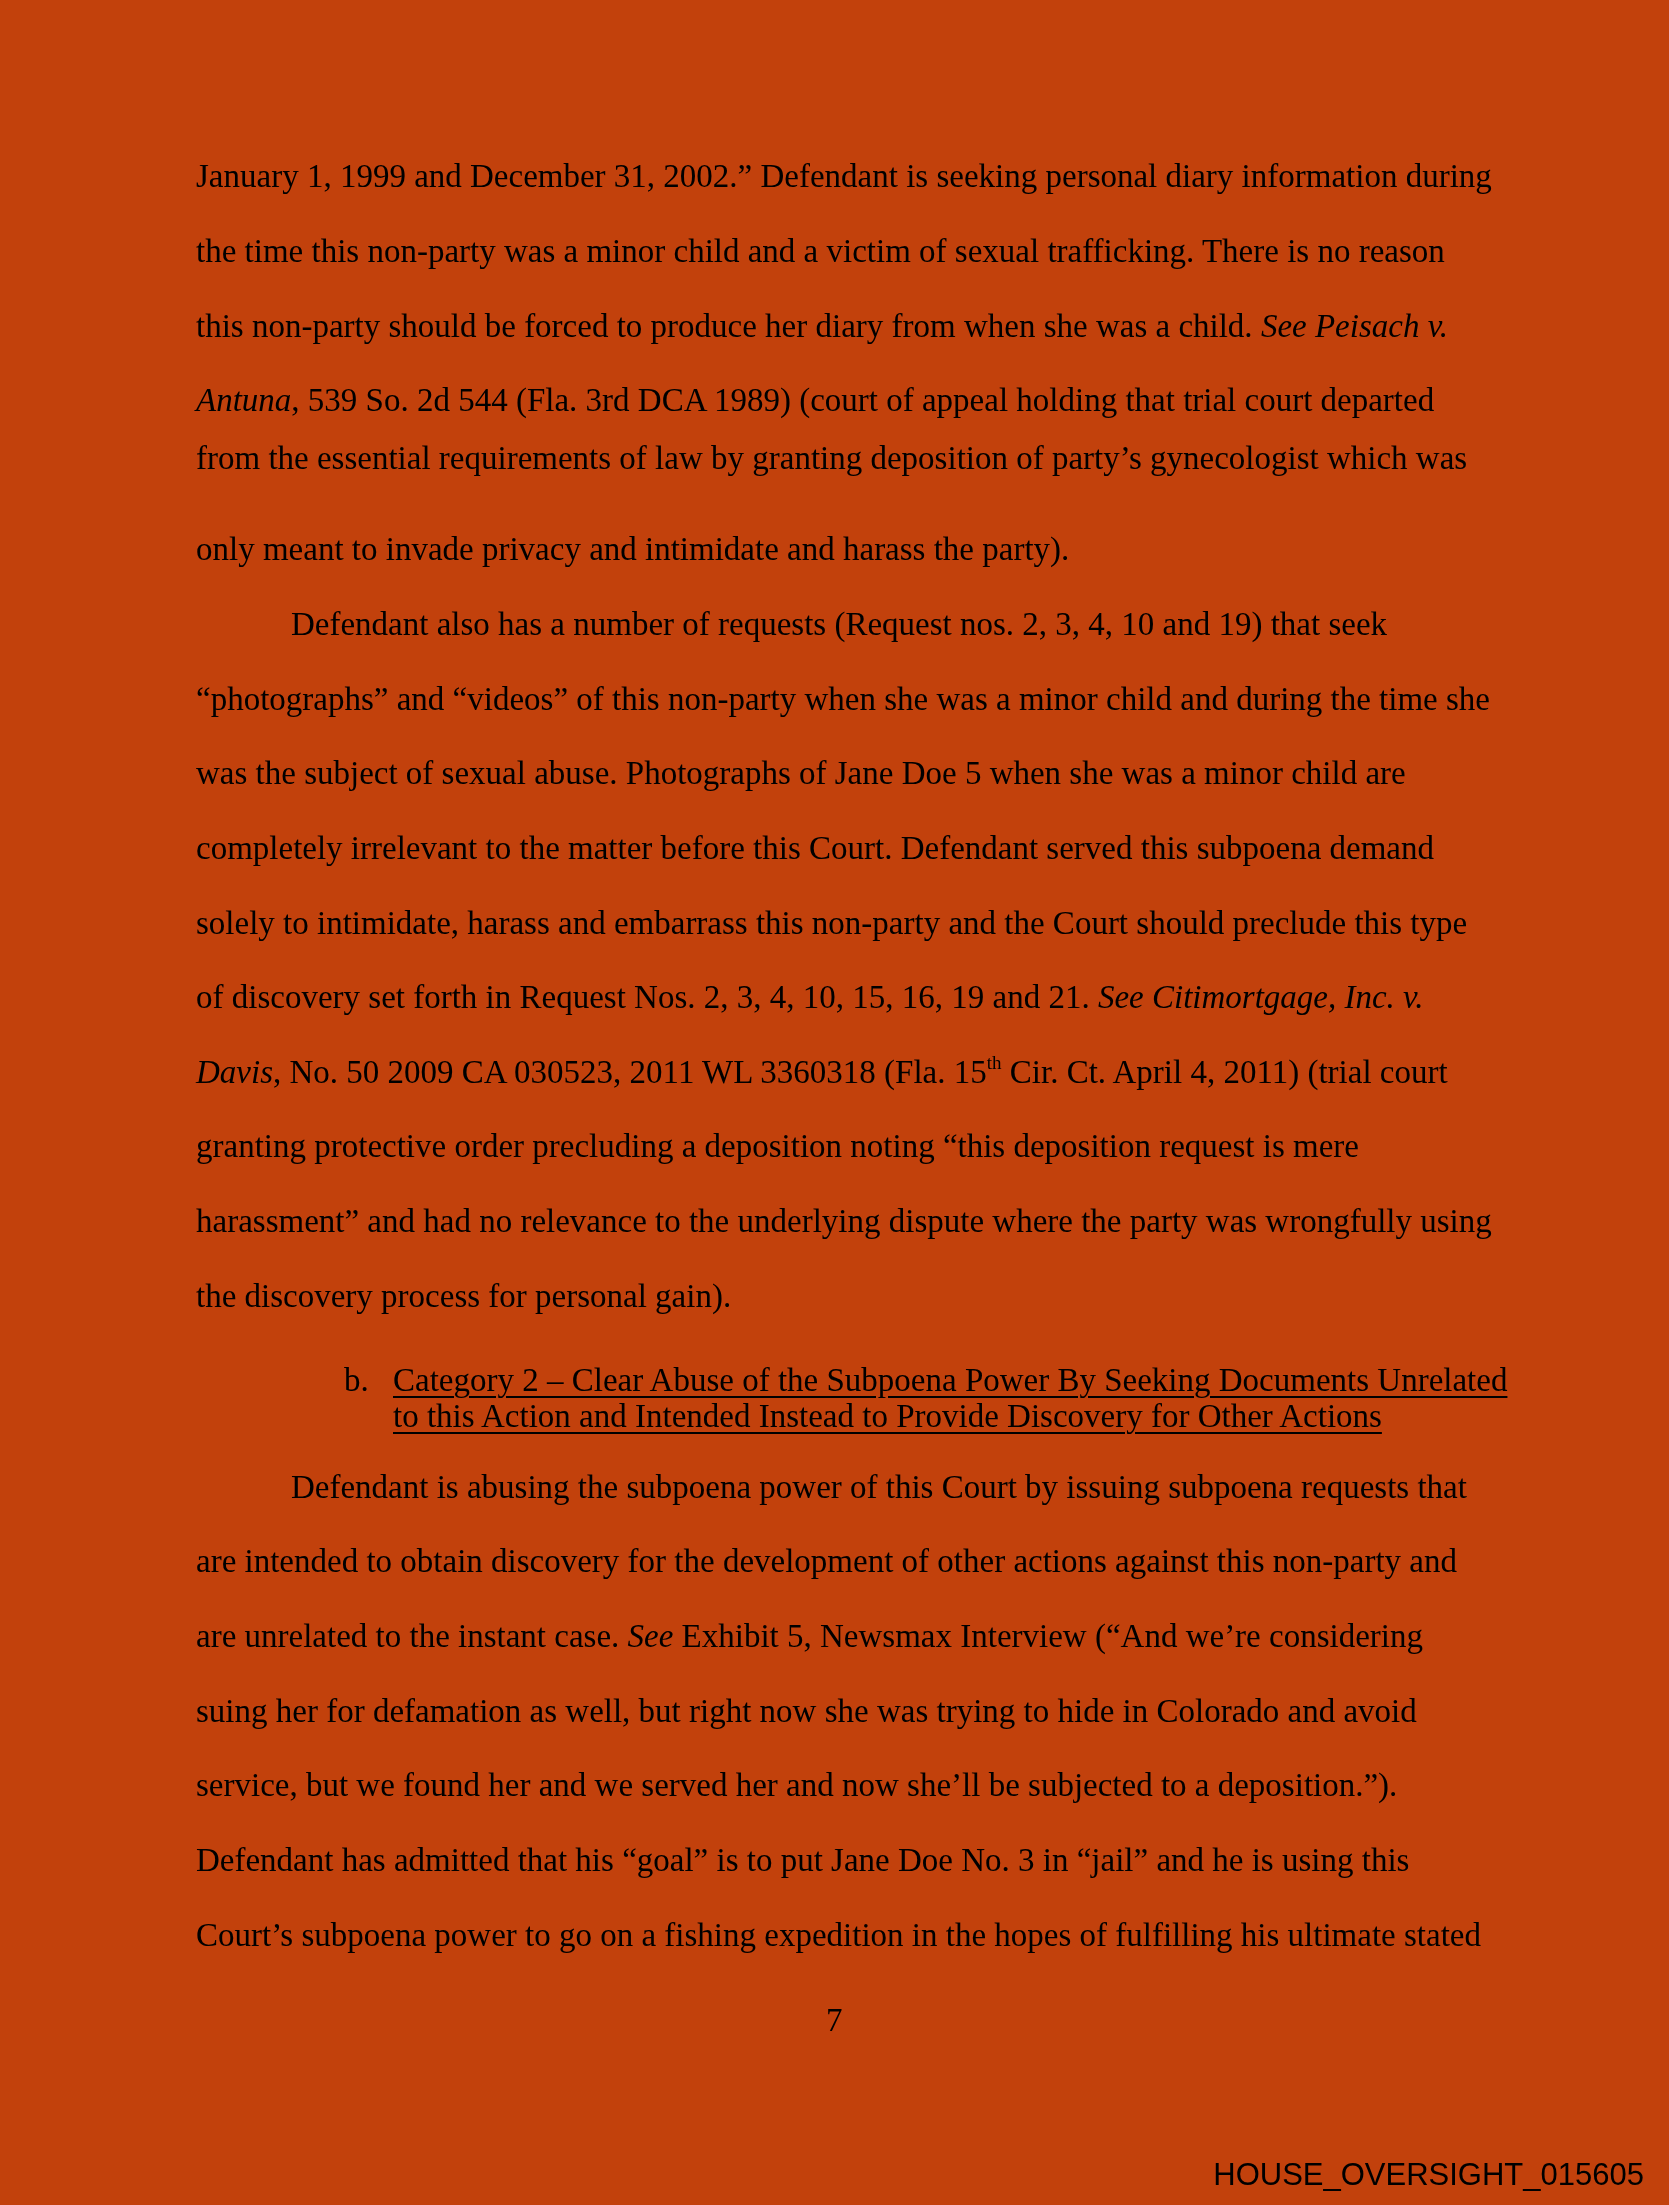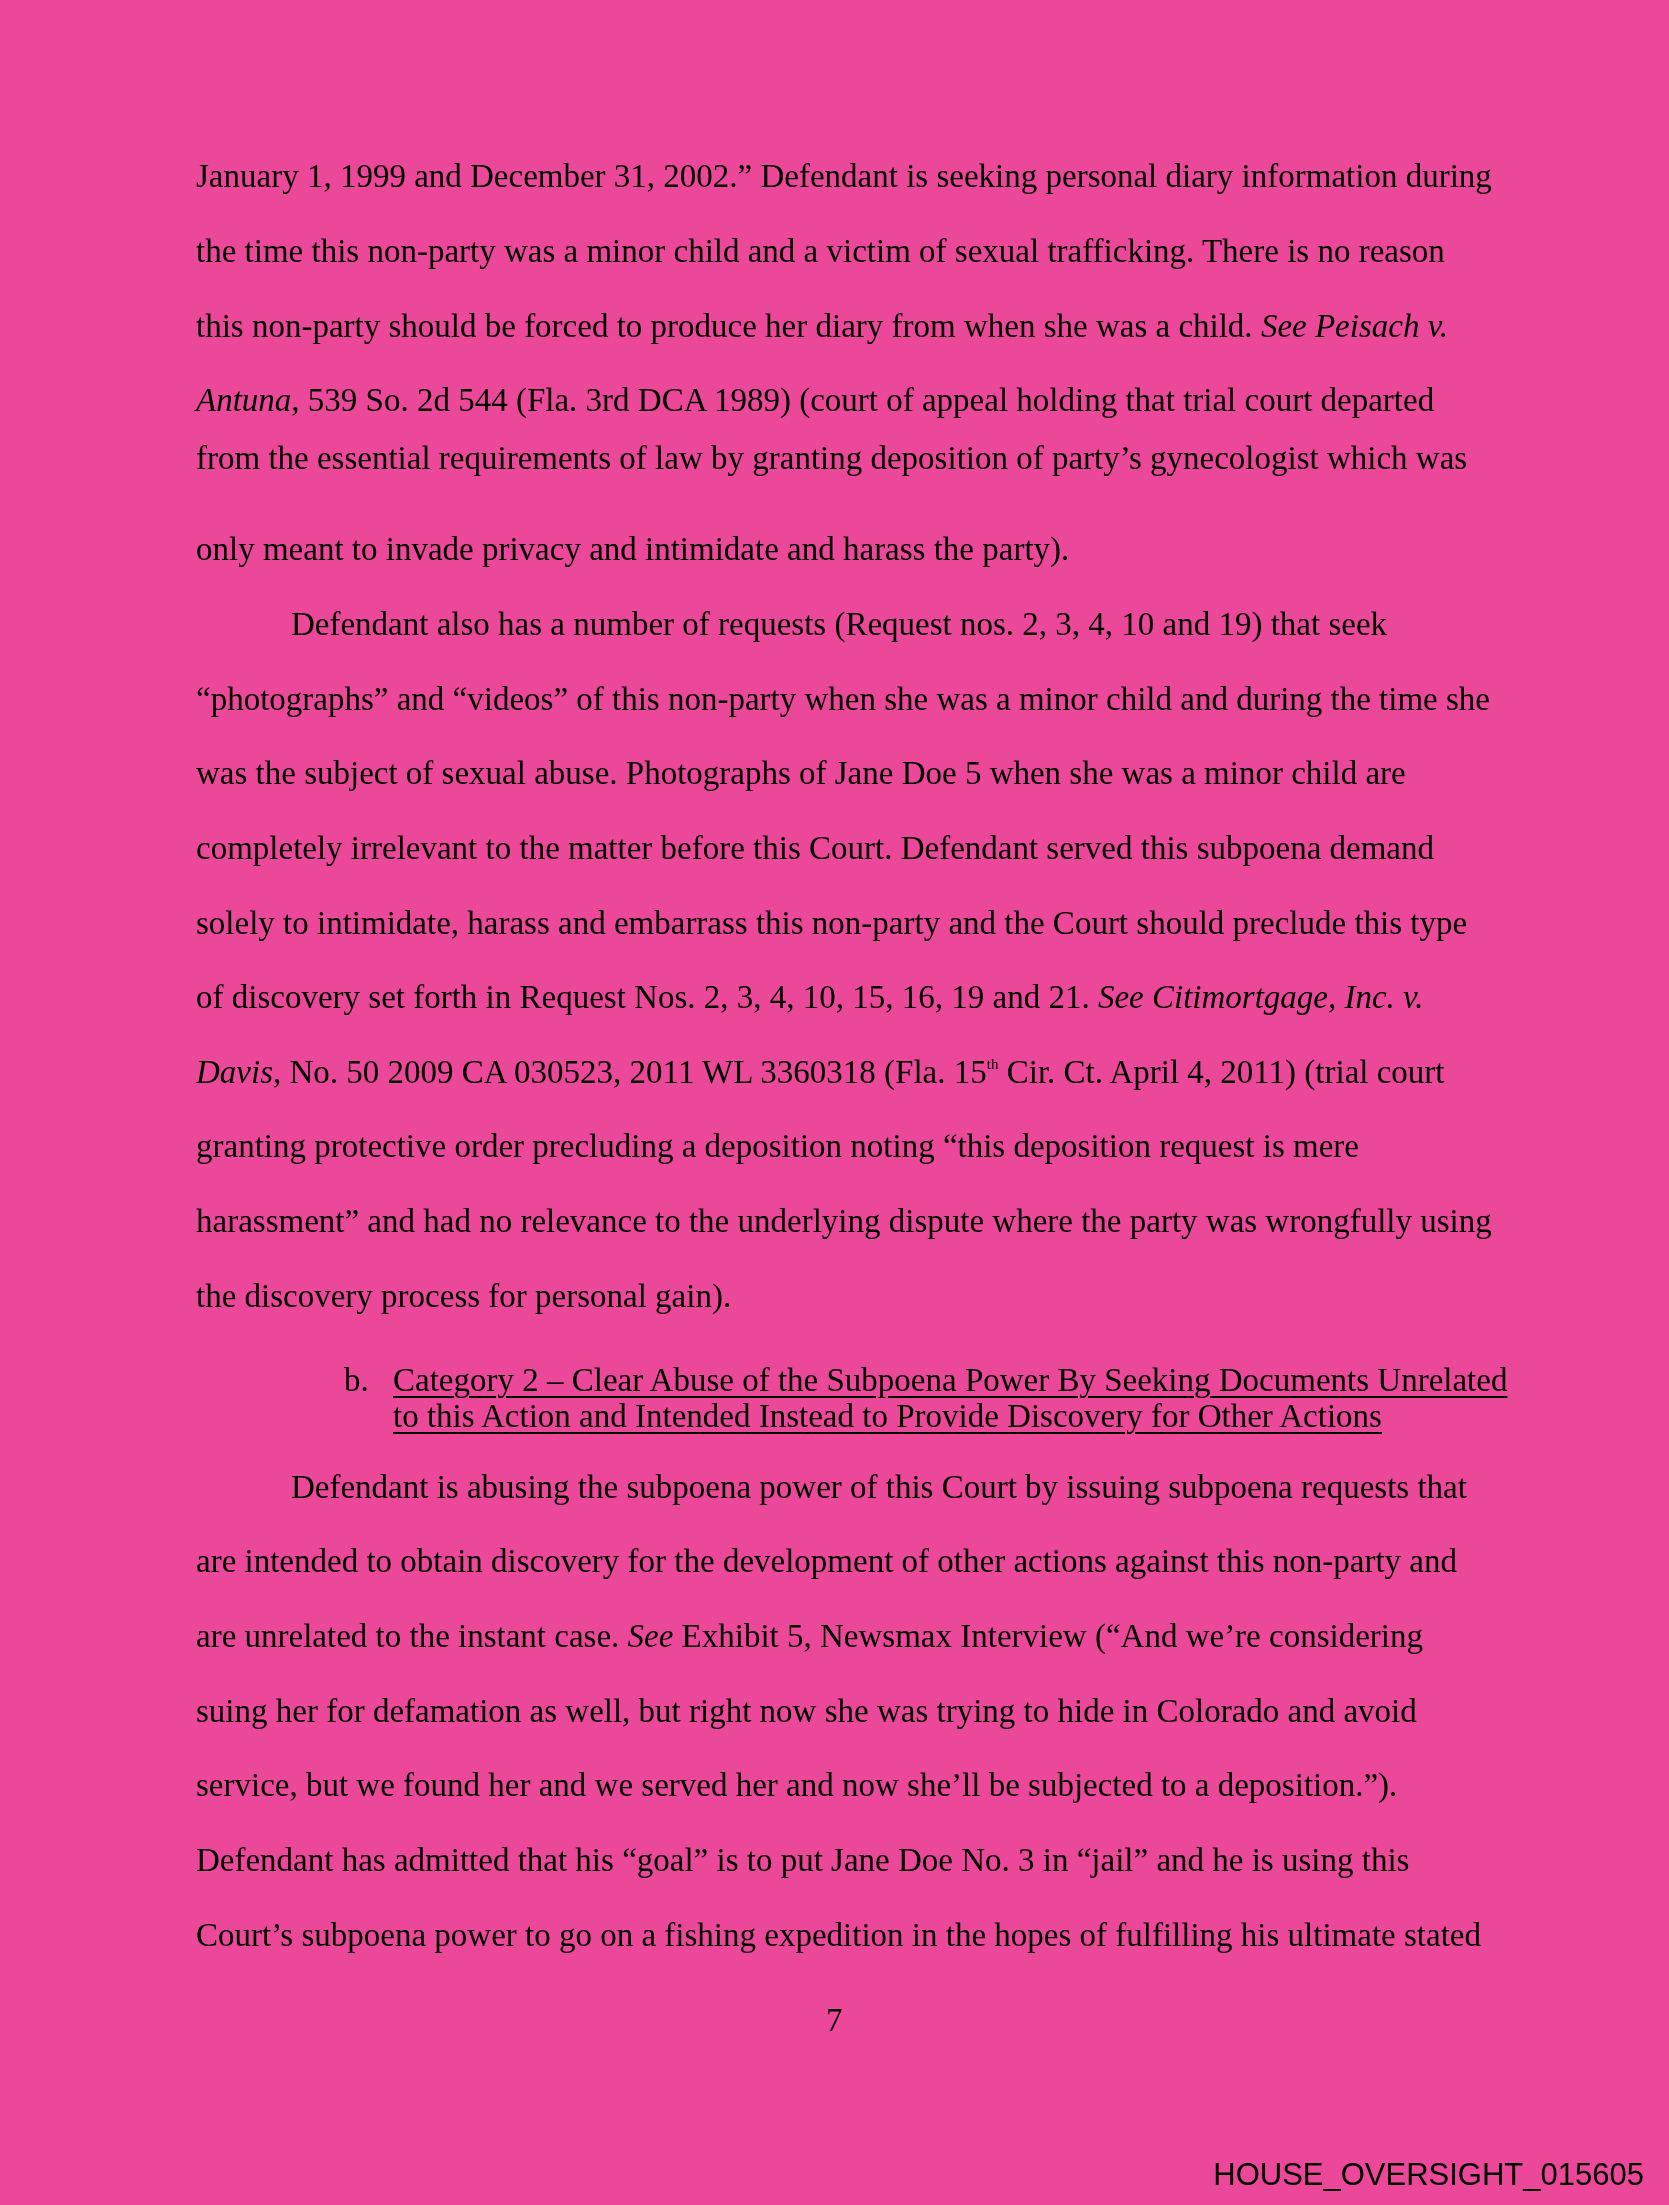--- a/index.html
+++ b/index.html
@@ -1,29 +1,29 @@
 <!DOCTYPE html>
 <html style="font-size:10.5px"><head>
 <meta charset="utf-8">
 <style>
   html, body { margin: 0; padding: 0; background: #ffffff; }
   body { width: 1669px; height: 2205px; position: relative; overflow: hidden; }
-  .page { position: absolute; left: 0; top: 0; width: 1669px; height: 2205px; background: #ec4899; color: #000000; }
+  .page { position: absolute; left: 0; top: 0; width: 1669px; height: 2205px; background: #c2410c; color: #000000; }
   .line {
     position: absolute;
     left: 196px;
     white-space: nowrap;
     font-family: "Liberation Serif", "DejaVu Serif", serif;
     font-size: 33px;
     line-height: 33px;
     color: #000;
   }
   .indent { left: 291px; }
   .it { font-style: italic; text-align: right; }
-  sup.ord { font-size: 15px; vertical-align: 14.4px; line-height: 0; }
+  sup.ord { font-size: 19px; vertical-align: 14.4px; line-height: 0; }
   .heading-marker {
     position: absolute; left: 344px;
     font-family: "Liberation Serif", "DejaVu Serif", serif;
     font-size: 33px; line-height: 33px; white-space: nowrap;
   }
   .heading-line {
     position: absolute; left: 393px;
     font-family: "Liberation Serif", "DejaVu Serif", serif;
     font-size: 33px; line-height: 33px; white-space: nowrap;
     text-decoration: underline; text-decoration-thickness: 2px; text-underline-offset: 5.2px;

